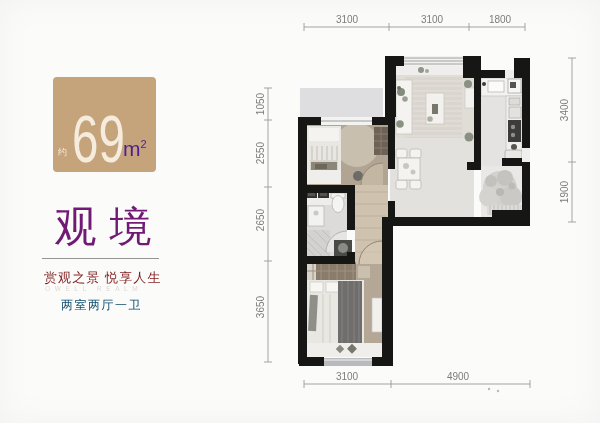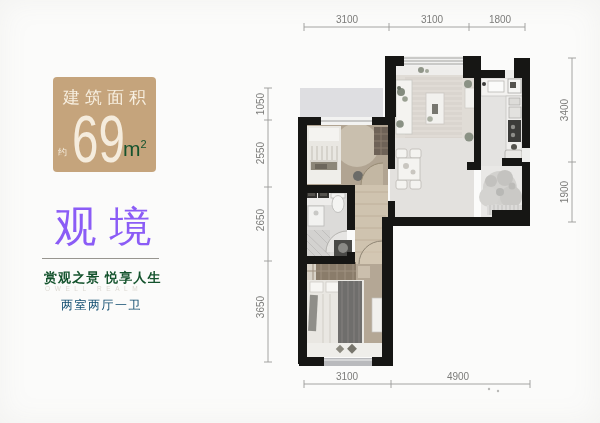--- a/index.html
+++ b/index.html
@@ -4,36 +4,35 @@
 <style>
   html,body{margin:0;padding:0;}
   body{width:600px;height:423px;position:relative;overflow:hidden;
        background:#fbfbfa;font-family:"Liberation Sans",sans-serif;}
   .vignette{position:absolute;inset:0;box-shadow:inset 0 0 30px rgba(140,135,125,0.08);pointer-events:none;}
   .badge{position:absolute;left:53px;top:77px;width:103px;height:95px;background:#c5a47c;border-radius:4px;}
   .badge .t1{position:absolute;left:0;top:9px;width:103px;text-align:center;color:#f7efe0;
              font-size:17px;letter-spacing:5px;text-indent:5px;}
   .badge .n69{position:absolute;left:19px;top:32px;color:#f5ecdd;font-size:66px;line-height:60px;font-weight:400;transform:scaleX(0.72);transform-origin:left top;}
   .badge .yue{position:absolute;left:5px;top:69px;color:#f5ecdd;font-size:9px;}
-  .badge .m2{position:absolute;left:70px;top:60px;color:#14532d;font-size:21px;}
+  .badge .m2{position:absolute;left:70px;top:60px;color:#4c1d95;font-size:21px;}
   .badge .m2 sup{font-size:11px;}
-  .gj{position:absolute;left:36px;top:205px;width:134px;text-align:center;color:#8b5cf6;
+  .gj{position:absolute;left:36px;top:205px;width:134px;text-align:center;color:#701a75;
       font-size:42px;letter-spacing:13px;text-indent:13px;line-height:44px;}
   .rule{position:absolute;left:42px;top:258px;width:117px;height:1px;background:#97958f;}
-  .slogan{position:absolute;left:44px;top:269px;width:120px;color:#14532d;font-weight:bold;
+  .slogan{position:absolute;left:44px;top:269px;width:120px;color:#7f1d1d;font-weight:normal;
           font-size:13px;letter-spacing:1.1px;white-space:nowrap;}
   .eng{position:absolute;left:45px;top:285px;color:#dcd9d2;font-size:6.5px;letter-spacing:4.6px;white-space:nowrap;}
   .rooms{position:absolute;left:61px;top:297px;color:#0c4a6e;font-size:12px;letter-spacing:1.5px;white-space:nowrap;}
   svg{position:absolute;left:0;top:0;}
 </style>
 </head>
 <body>
 <div class="vignette"></div>
 <div class="badge">
-  <div class="t1">建筑面积</div>
   <div class="yue">约</div>
   <div class="n69">69</div>
   <div class="m2">m<sup>2</sup></div>
 </div>
 <div class="gj">观境</div>
 <div class="rule"></div>
 <div class="slogan">赏观之景 悦享人生</div>
 <div class="eng">OWELL REALM</div>
 <div class="rooms">两室两厅一卫</div>
 

